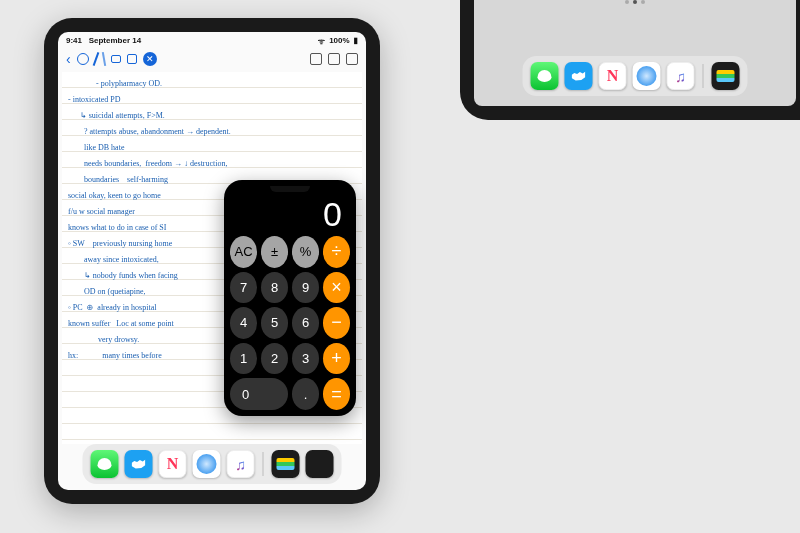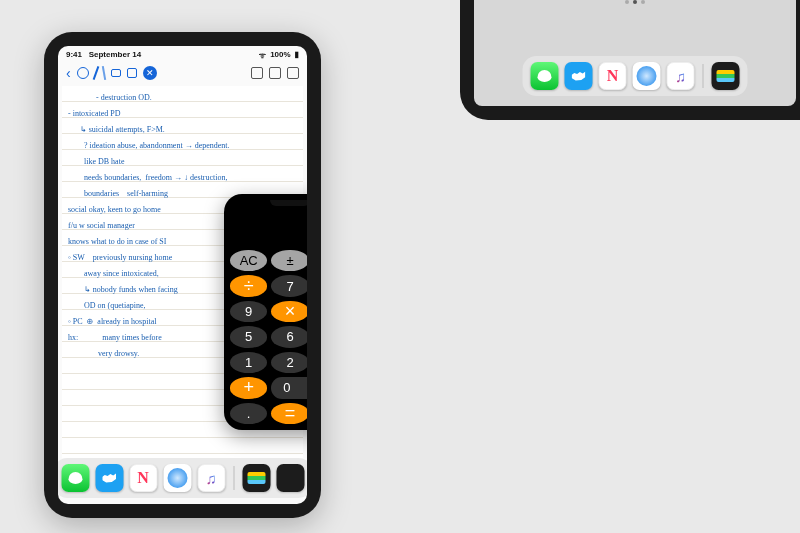--- a/index.html
+++ b/index.html
@@ -8,22 +8,22 @@
     height: 533px;
     background: #e9e9e9;
     font-family: -apple-system, "Helvetica Neue", Arial, sans-serif;
     overflow: hidden;
     position: relative;
   }
   
   .ipad-left {
     position: absolute;
     left: 44px;
-    top: 32px;
-    width: 277px;
+    top: 18px;
+    width: 336px;
     height: 486px;
     background: #1a1a1a;
     border-radius: 28px;
     box-shadow: 0 8px 30px rgba(0,0,0,0.25);
     padding: 14px;
   }
   .ipad-left .screen {
     width: 100%;
     height: 100%;
     background: #fafafa;
@@ -116,21 +116,21 @@
     color: #fff;
     font-size: 34px;
     font-weight: 200;
     text-align: right;
     padding: 0 10px;
     line-height: 40px;
   }
   .calc .keys {
     flex:1;
     display: grid;
-    grid-template-columns: repeat(3, 1fr);
+    grid-template-columns: repeat(4, 1fr);
     grid-auto-rows: 1fr;
     gap: 4px;
     padding: 2px;
   }
   .calc .key {
     border-radius: 50%;
     display:flex;align-items:center;justify-content:center;
     font-size: 13px;
     color:#fff;
     cursor:pointer;
@@ -229,42 +229,43 @@
       <span class="x">✕</span>
       <span class="spacer"></span>
       <div class="right-icons">
         <span></span>
         <span></span>
         <span></span>
       </div>
     </div>
 
     <div class="notes" id="notes-area">
-        <div class="line">              - destruction OD.</div>
+        <div class="line">              - polypharmacy OD.</div>
         <div class="line">- intoxicated PD</div>
         <div class="line">      ↳ suicidal attempts, F&gt;M.</div>
-        <div class="line">        ? ideation abuse, abandonment → dependent.</div>
+        <div class="line">        ? attempts abuse, abandonment → dependent.</div>
         <div class="line">        like DB hate</div>
         <div class="line">        needs boundaries,  freedom → ↓ destruction,</div>
         <div class="line">        boundaries    self-harming</div>
         <div class="line"></div>
         <div class="line">social okay, keen to go home</div>
         <div class="line">f/u w social manager</div>
         <div class="line">knows what to do in case of SI</div>
         <div class="line"></div>
         <div class="line">◦ SW    previously nursing home</div>
         <div class="line">        away since intoxicated,</div>
         <div class="line"></div>
         <div class="line">        ↳ nobody funds when facing</div>
         <div class="line"></div>
         <div class="line">        OD on (quetiapine, </div>
         <div class="line">◦ PC  ⊕  already in hospital</div>
         <div class="line"></div>
+        <div class="line">known suffer   Loc at some point</div>
+        <div class="line">               very drowsy.</div>
         <div class="line">hx:            many times before</div>
-        <div class="line">               very drowsy.</div>
       </div>
 
     <div class="calc">
       <div class="notch"></div>
       <div class="display">0</div>
       <div class="keys" id="calc-keys">
           <div class="key light">AC</div>
           <div class="key light">±</div>
           <div class="key light">%</div>
           <div class="key op">÷</div>

